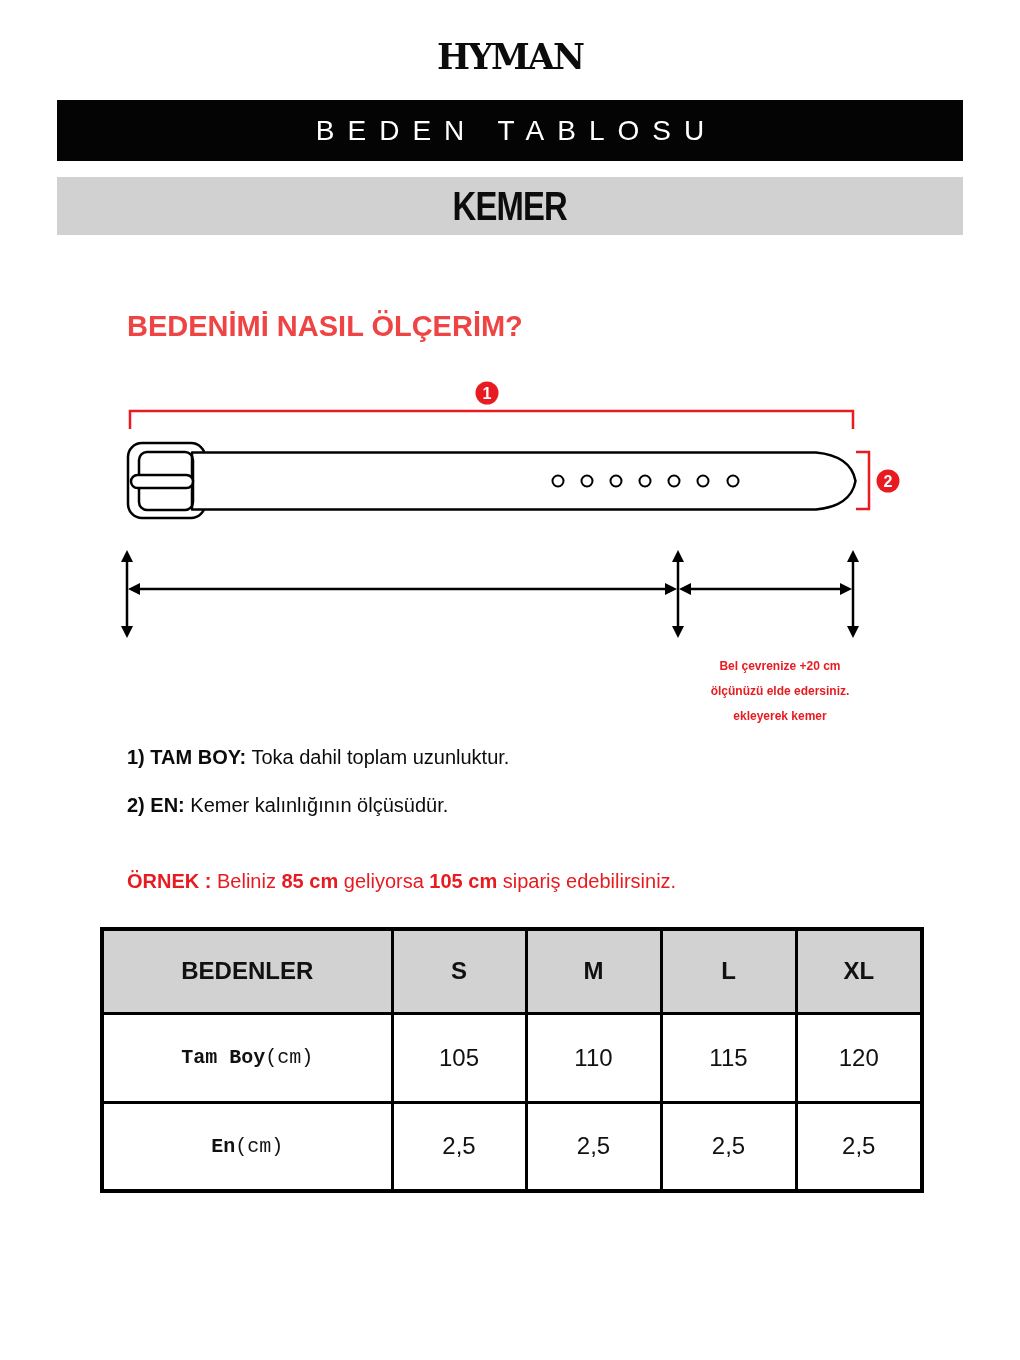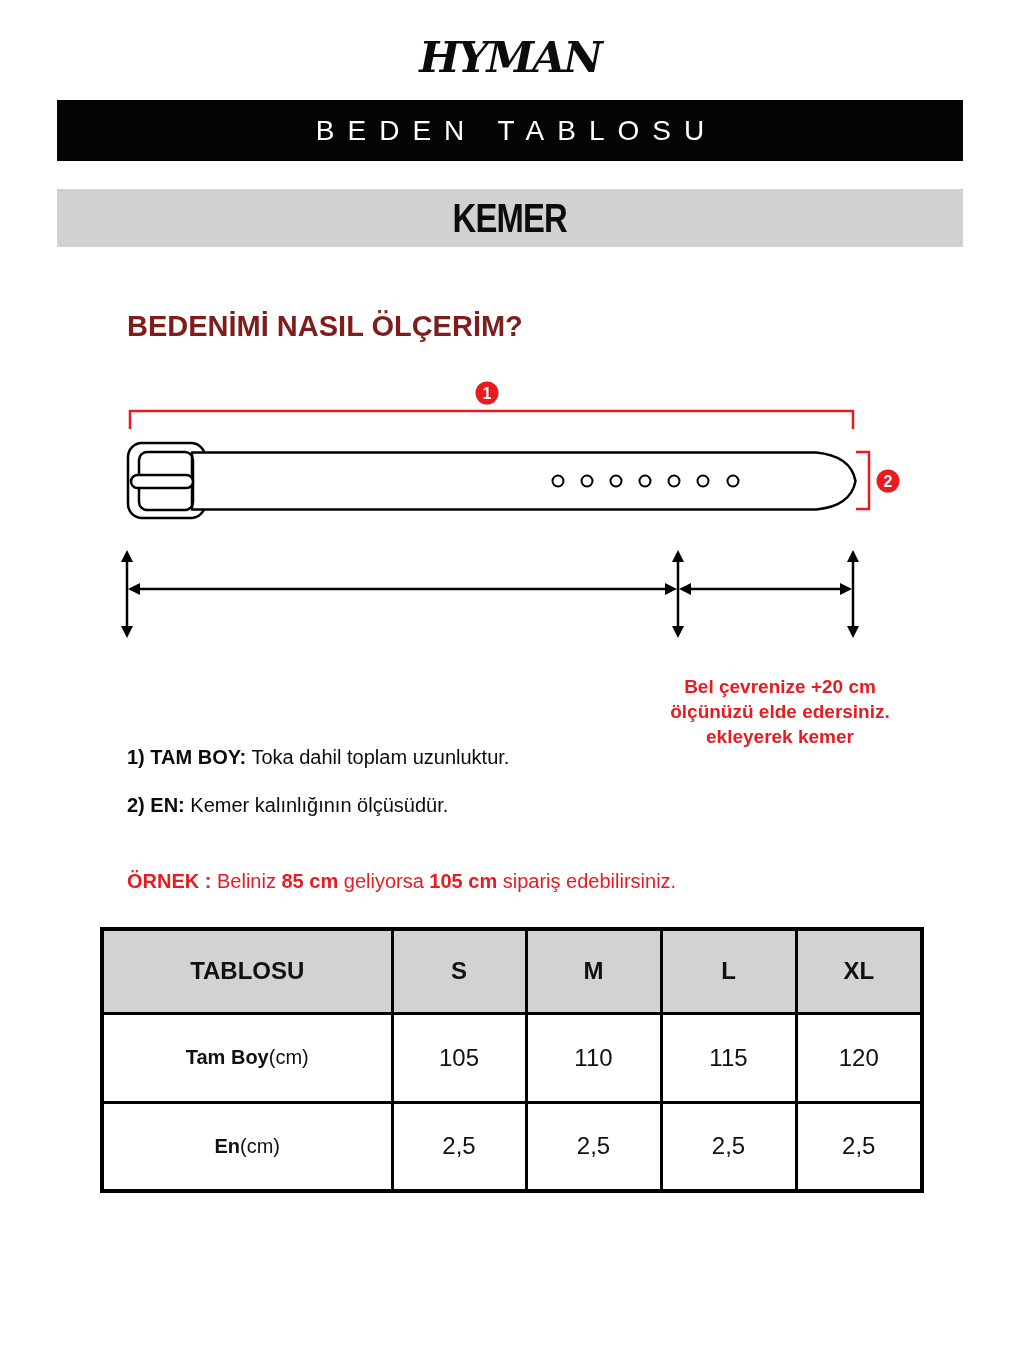--- a/index.html
+++ b/index.html
@@ -5,47 +5,47 @@
   * { margin:0; padding:0; box-sizing:border-box; }
   html,body { background:#ffffff; }
   .page {
     position:relative; width:1020px; height:1360px;
     background:#ffffff; overflow:hidden;
     font-family:"Liberation Sans", sans-serif; color:#111;
   }
   .logo {
     position:absolute; top:24px; left:0; width:1020px; height:66px;
     text-align:center; font-family:"DejaVu Serif", serif; font-weight:bold;
-    font-size:43px; letter-spacing:-2px; color:#0c0c0c; line-height:66px;font-style:italic;
+    font-size:35px; letter-spacing:-2px; color:#0c0c0c; line-height:66px;
   }
   .bar-black {
     position:absolute; left:57px; top:100px; width:906px; height:61px;
     background:#040404; color:#ffffff; text-align:center; line-height:61px;
     font-size:28px; font-weight:400; letter-spacing:13px; text-indent:13px;
   }
   .bar-gray {
-    position:absolute; left:57px; top:189px; width:906px; height:58px;
+    position:absolute; left:57px; top:177px; width:906px; height:58px;
     background:#d1d1d1; text-align:center; line-height:58px;
   }
   .bar-gray span {
     display:inline-block; transform:scaleX(0.82); transform-origin:center;
     font-size:40px; font-weight:bold; color:#0c0c0c; letter-spacing:-1px;
   }
   .howto-heading {
     position:absolute; left:127px; top:310px;
-    font-size:29px; font-weight:bold; color:#7f1d1d; letter-spacing:0px;
+    font-size:29px; font-weight:bold; color:#ef4444; letter-spacing:0px;
   }
   svg.diagram { position:absolute; left:0; top:0; pointer-events:none; }
   .waist-label {
     position:absolute; left:250px; top:643px; width:280px; text-align:center;
     font-size:21px; font-weight:bold; color:#0c0c0c;
   }
   .tip-note {
     position:absolute; left:633px; top:654px; width:294px; text-align:center;
-    font-size:19px; line-height:25px; font-weight:bold; color:#e81b20;margin-top:20px;
+    font-size:12px; line-height:25px; font-weight:bold; color:#e81b20;
   }
   .def-line { position:absolute; left:127px; font-size:20px; color:#0c0c0c; }
   .def-line b { font-weight:bold; }
   .def-1 { top:746px; }
   .def-2 { top:794px; }
   .example-line {
     position:absolute; left:127px; top:870px; font-size:20px; color:#e81b20;
   }
   .example-line b { font-weight:bold; }
   table.size-table {
@@ -53,21 +53,21 @@
     border-collapse:collapse; table-layout:fixed;
   }
   table.size-table td, table.size-table th {
     border:3px solid #000; text-align:center; vertical-align:middle;
     background:#ffffff;
   }
   table.size-table { border:4px solid #000; }
   tr.head-row { height:84px; }
   tr.data-row { height:89px; }
   tr.head-row th { background:#d2d2d2; font-size:24px; font-weight:bold; }
-  td.row-label { background:#d2d2d2; font-size:20px; font-weight:normal; }
+  td.row-label { background:#d2d2d2; font-size:20px; font-weight:normal;font-family:Liberation Mono, monospace; }
   td.row-label b { font-weight:bold; }
   td.val { font-size:24px; font-weight:normal; }
 </style>
 </head>
 <body>
 
 <div class="page">
 
   <div class="logo">HYMAN</div>
 
@@ -168,21 +168,21 @@
   <table class="size-table">
     <colgroup>
       <col style="width:290px">
         <col style="width:134px">
         <col style="width:135px">
       <col style="width:135px">
         <col style="width:126px">
     </colgroup>
     <tbody>
         <tr class="head-row">
-      <th>TABLOSU</th>
+      <th>BEDENLER</th>
       <th>S</th>
       <th>M</th>
       <th>L</th>
       <th>XL</th>
     </tr>
     <tr class="data-row">
       <td class="row-label">
         <b>Tam Boy</b><span>(cm)</span>
       </td>
       <td class="val">105</td>

